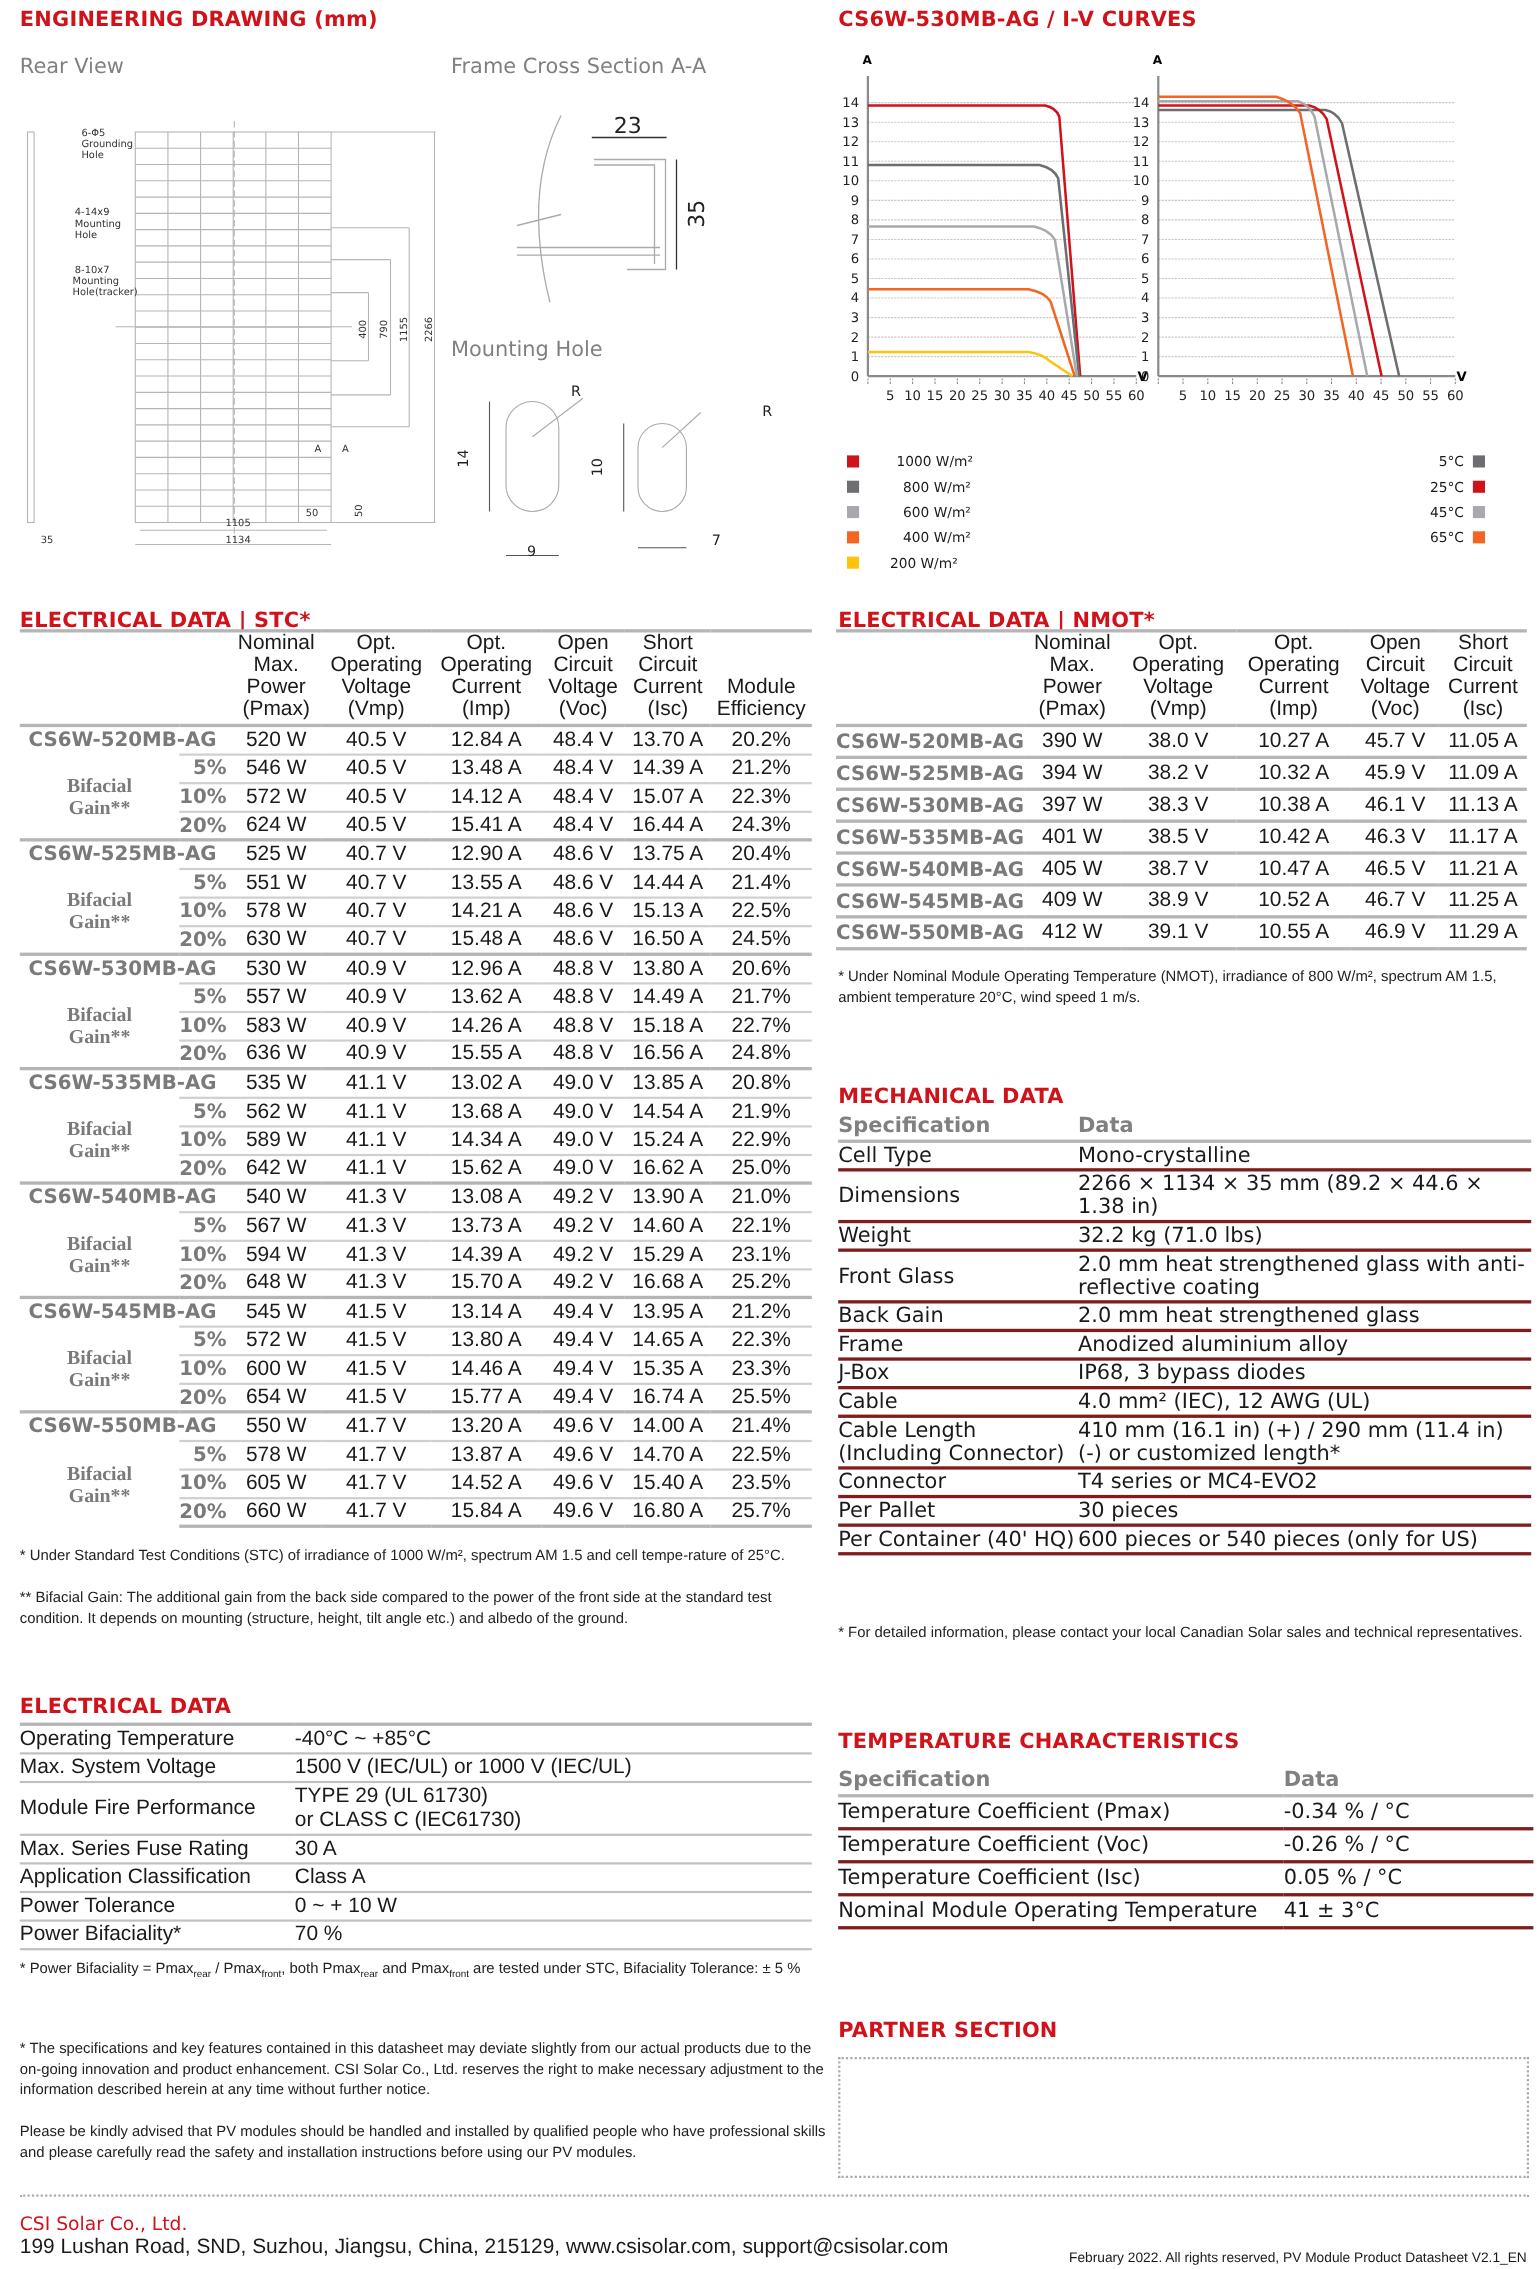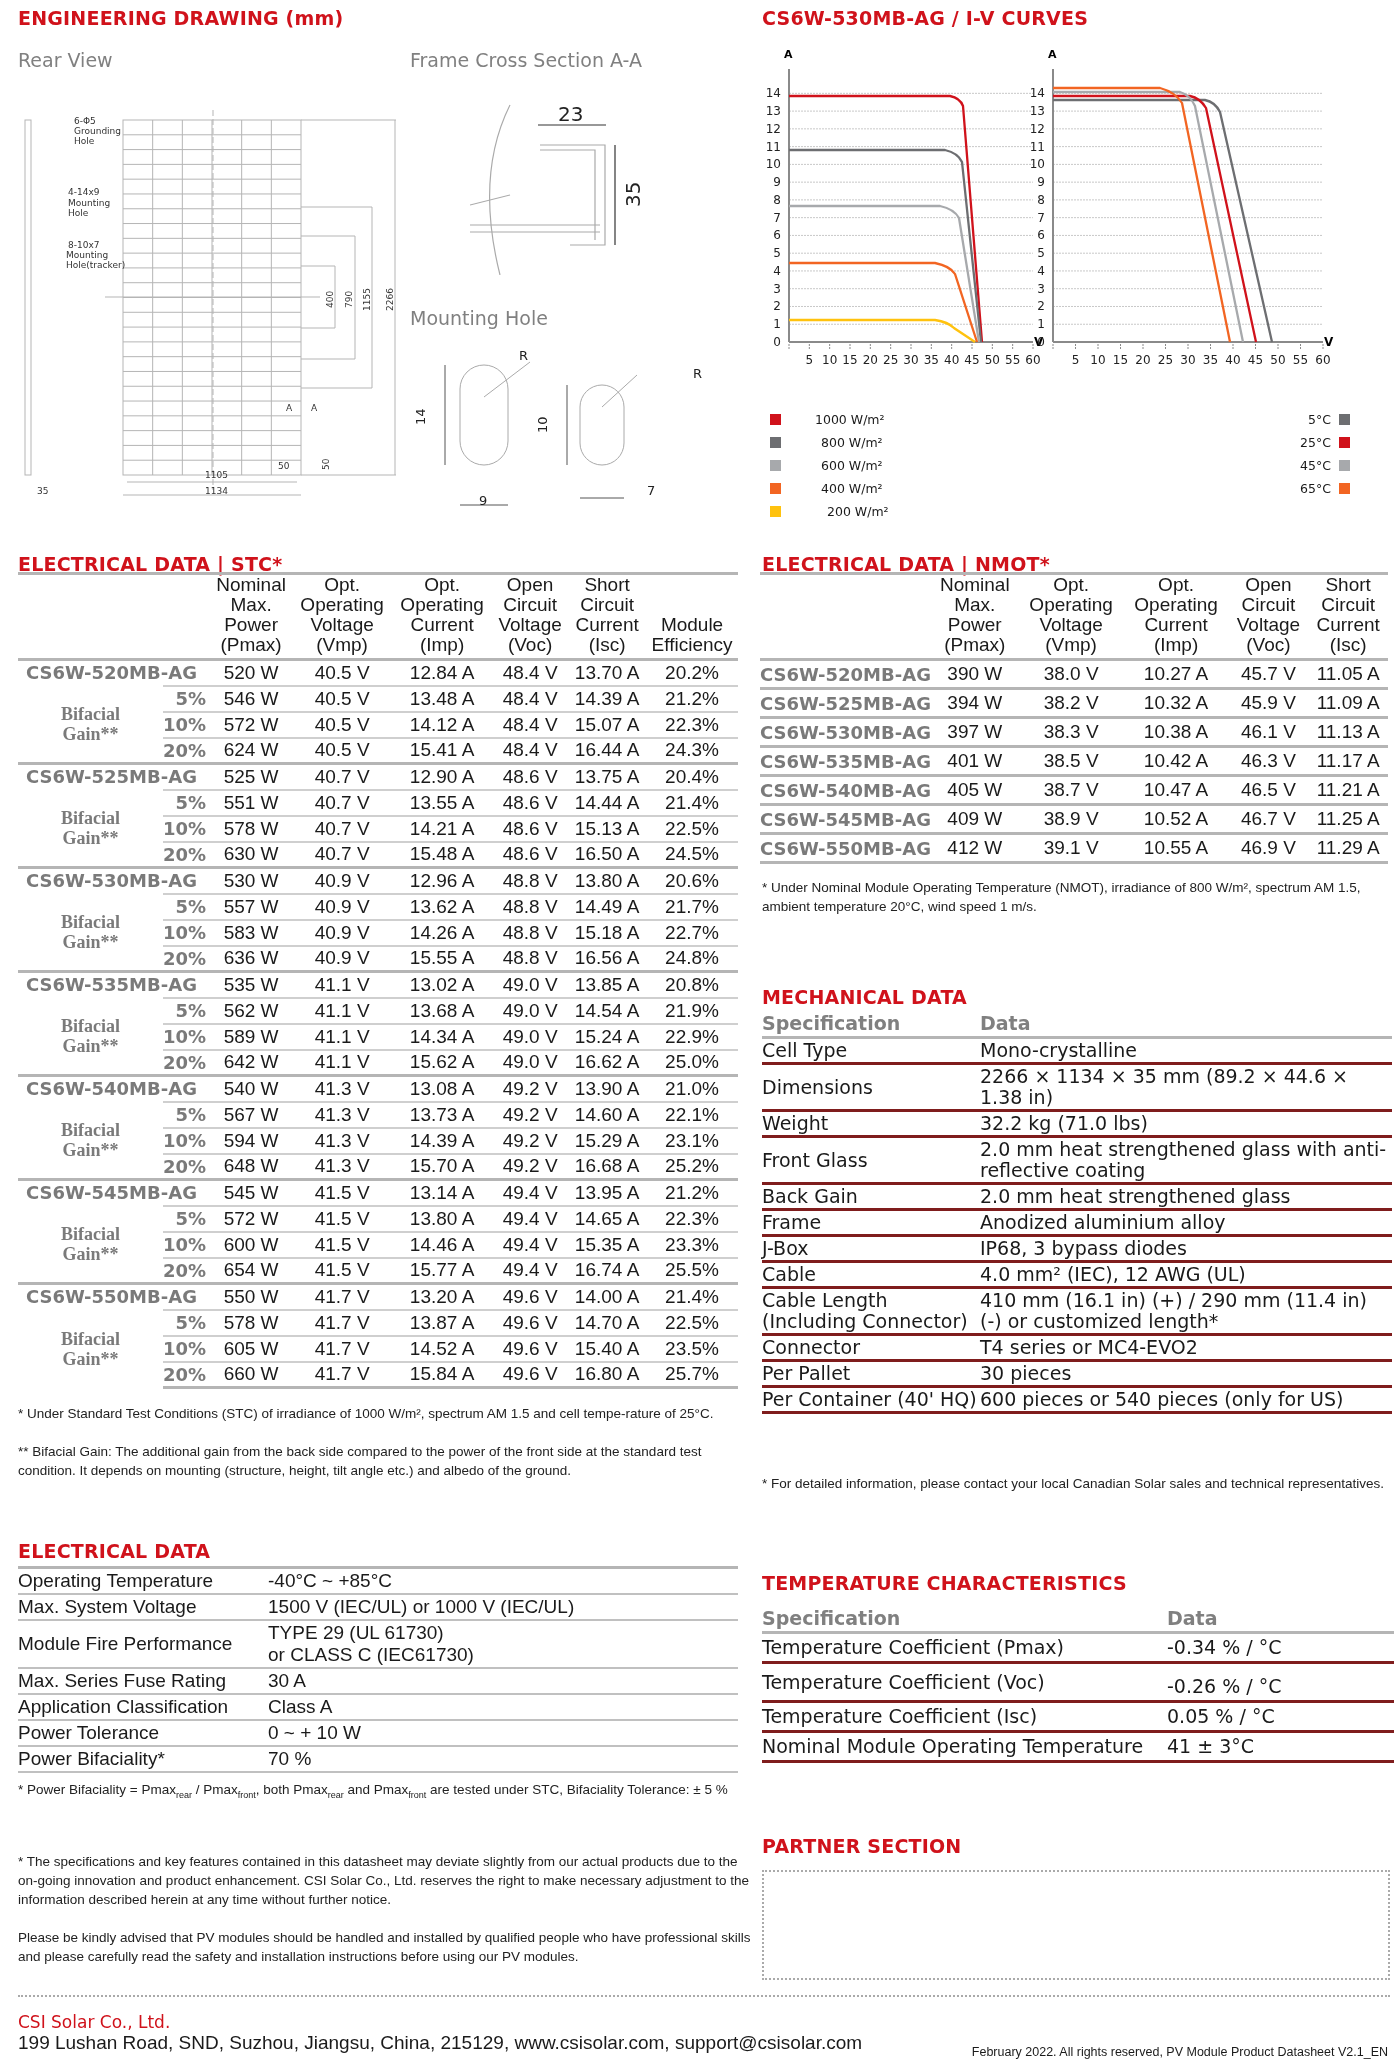--- a/index.html
+++ b/index.html
@@ -326,21 +326,21 @@
   <div class="row">
       <span class="legend-sq" style="background:#a7a9ac"></span>
       <span style="margin-left:40px">600 W/m²</span>
     </div>
   <div class="row">
       <span class="legend-sq" style="background:#f26522"></span>
       <span style="margin-left:40px">400 W/m²</span>
     </div>
   <div class="row">
       <span class="legend-sq" style="background:#ffc20e"></span>
-      <span style="margin-left:46px">200 W/m²</span>
+      <span style="margin-left:28px">200 W/m²</span>
     </div>
 </div>
 <div class="legend" style="left:1300px;top:408px;text-align:right;">
   <div class="row" style="justify-content:flex-end;">
       <span>5°C</span>
       <span class="legend-sq" style="background:#6d6e71;margin-left:8px"></span>
     </div>
   <div class="row" style="justify-content:flex-end;">
       <span>25°C</span>
       <span class="legend-sq" style="background:#d0121b;margin-left:8px"></span>
@@ -852,21 +852,21 @@
     <th>Data</th>
   </tr>
     </thead>
   <tbody id="temp-body">
       <tr>
         <td style="white-space: pre-line; padding-top: 3px; padding-bottom: 3px;">Temperature Coefficient (Pmax)</td>
         <td style="white-space: pre-line; padding-top: 3px; padding-bottom: 3px;">-0.34 % / °C</td>
       </tr>
       <tr>
         <td style="white-space: pre-line; padding-top: 3px; padding-bottom: 3px;">Temperature Coefficient (Voc)</td>
-        <td style="white-space: pre-line; padding-top: 12px; padding-bottom: 3px;">-0.26 % / °C</td>
+        <td style="white-space: pre-line; padding-top: 2px; padding-bottom: 3px;">-0.26 % / °C</td>
       </tr>
       <tr>
         <td style="white-space: pre-line; padding-top: 3px; padding-bottom: 3px;">Temperature Coefficient (Isc)</td>
         <td style="white-space: pre-line; padding-top: 3px; padding-bottom: 3px;">0.05 % / °C</td>
       </tr>
       <tr>
         <td style="white-space: pre-line; padding-top: 3px; padding-bottom: 3px;">Nominal Module Operating Temperature</td>
         <td style="white-space: pre-line; padding-top: 3px; padding-bottom: 3px;">41 ± 3°C</td>
       </tr>
     </tbody>

